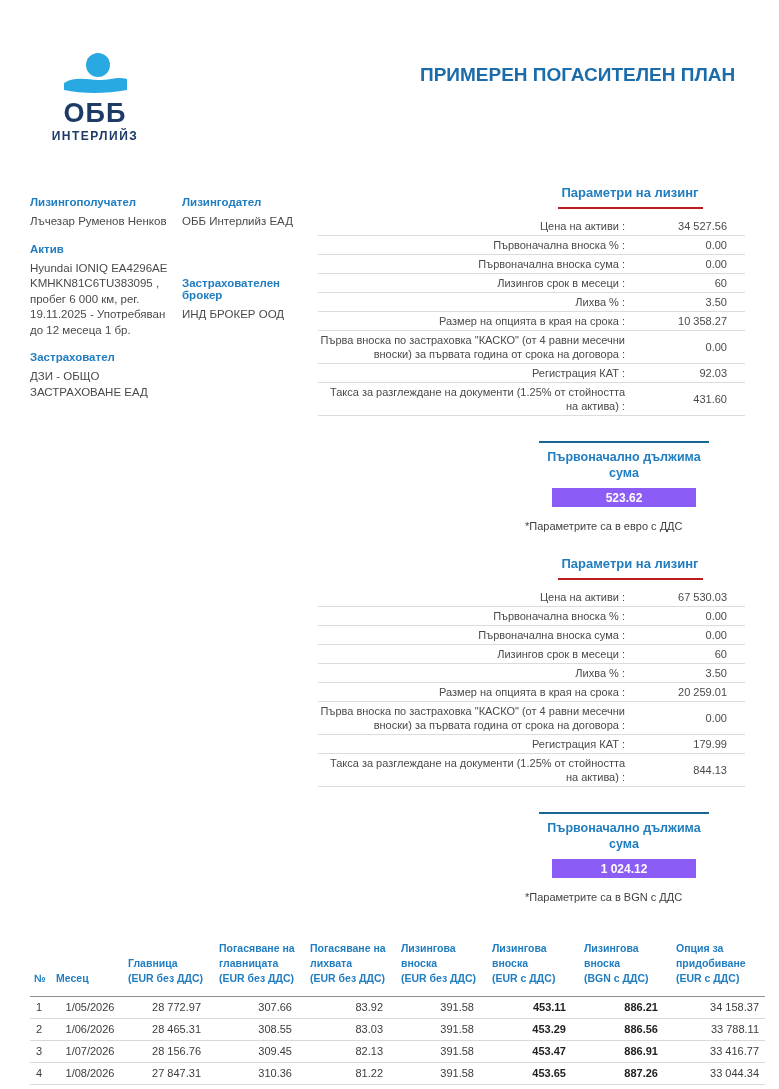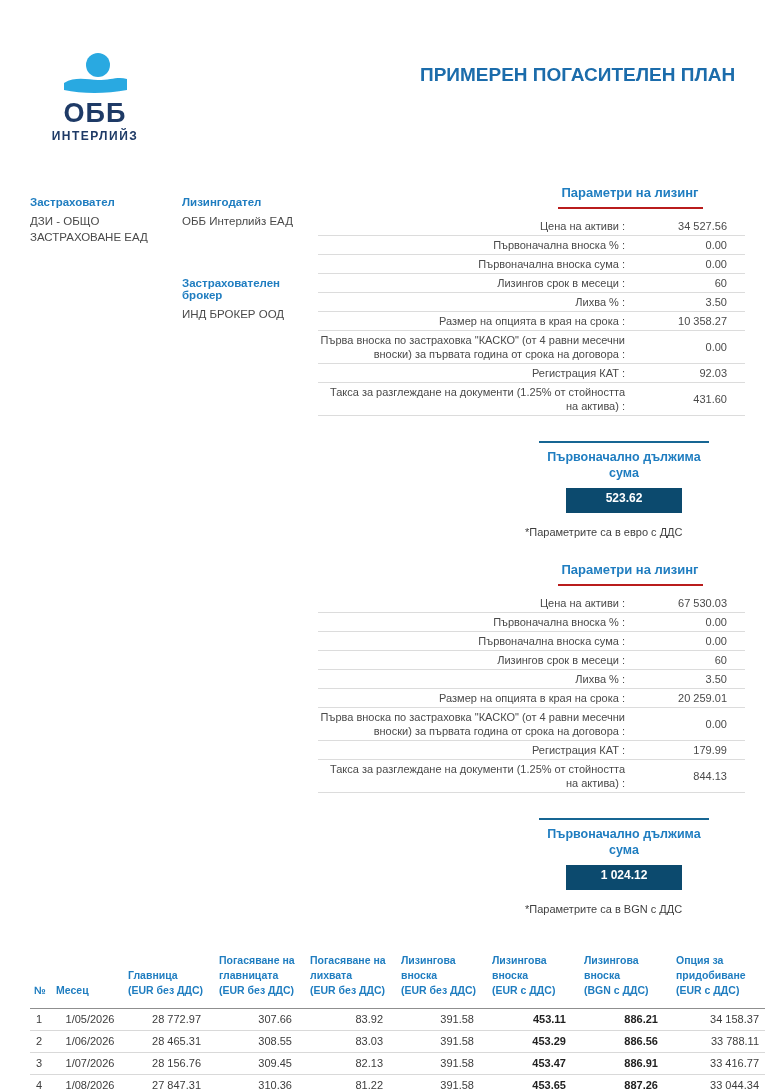--- a/index.html
+++ b/index.html
@@ -32,22 +32,22 @@
   .sec-head { width:230px; margin-left:auto; text-align:center; margin-bottom:8px; }
   .sec-title { display:inline-block; color:#1f7dc0; font-weight:700; font-size:13px;
                padding:0 4px 7px; border-bottom:2px solid #b91c1c; }
   .p-row { display:flex; align-items:center; border-bottom:1px solid #dcdcdc; padding:2px 0; min-height:16px; }
   .p-label { flex:1; text-align:right; color:#4a4a4a; font-size:11px; line-height:14px; }
   .p-value { width:120px; text-align:right; padding-right:18px; font-size:11px; color:#4a4a4a; }
 
   .due-wrap { width:170px; margin:25px 36px 0 auto; border-top:2px solid #176693;
               padding-top:6px; text-align:center; }
   .due-title { color:#1f7dc0; font-weight:700; font-size:12.5px; line-height:16px; white-space:pre-line; }
-  .due-box { width:116px; margin:7px auto 0; background:#0c4a6e; color:#fff;
-             font-weight:700; font-size:12px; padding:3px 0 8px; }
+  .due-box { width:144px; margin:7px auto 0; background:#8b5cf6; color:#fff;
+             font-weight:700; font-size:12px; padding:3px 0 2px; }
   .footnote { width:226px; margin:13px 0 0 auto; text-align:left; font-size:11px;
               color:#3f3f3f; padding-left:6px; }
 
   
   .schedule { margin-top:38px; }
   table { border-collapse:collapse; table-layout:fixed; width:735px; }
   thead tr { border-bottom:1px solid #8f8f8f; }
   th { color:#1f7dc0; font-weight:700; font-size:10.5px; line-height:1.45; vertical-align:bottom;
        text-align:left; white-space:pre-line; padding:0 2px 9px; }
   th.first { text-align:left; padding-left:4px; }
@@ -78,20 +78,32 @@
     </div>
     <div class="titles">
       <div class="page-title">ПРИМЕРЕН ПОГАСИТЕЛЕН ПЛАН</div>
     </div>
   </div>
 
   <div class="main">
 
     <div class="info-col">
       <div class="ic1">
+        <div class="info-group">
+          <div class="info-label">Лизингополучател</div>
+          <div class="info-line">Лъчезар Руменов Ненков</div>
+        </div>
+        <div class="info-group">
+          <div class="info-label">Актив</div>
+          <div class="info-line">Hyundai IONIQ EA4296AE</div>
+          <div class="info-line">KMHKN81C6TU383095 ,</div>
+          <div class="info-line">пробег 6 000 км, рег.</div>
+          <div class="info-line">19.11.2025 - Употребяван</div>
+          <div class="info-line">до 12 месеца 1 бр.</div>
+        </div>
         <div class="info-group">
           <div class="info-label">Застраховател</div>
           <div class="info-line">ДЗИ - ОБЩО</div>
           <div class="info-line">ЗАСТРАХОВАНЕ ЕАД</div>
         </div>
       </div>
       <div class="ic2">
         <div class="info-group">
           <div class="info-label">Лизингодател</div>
           <div class="info-line">ОББ Интерлийз ЕАД</div>

